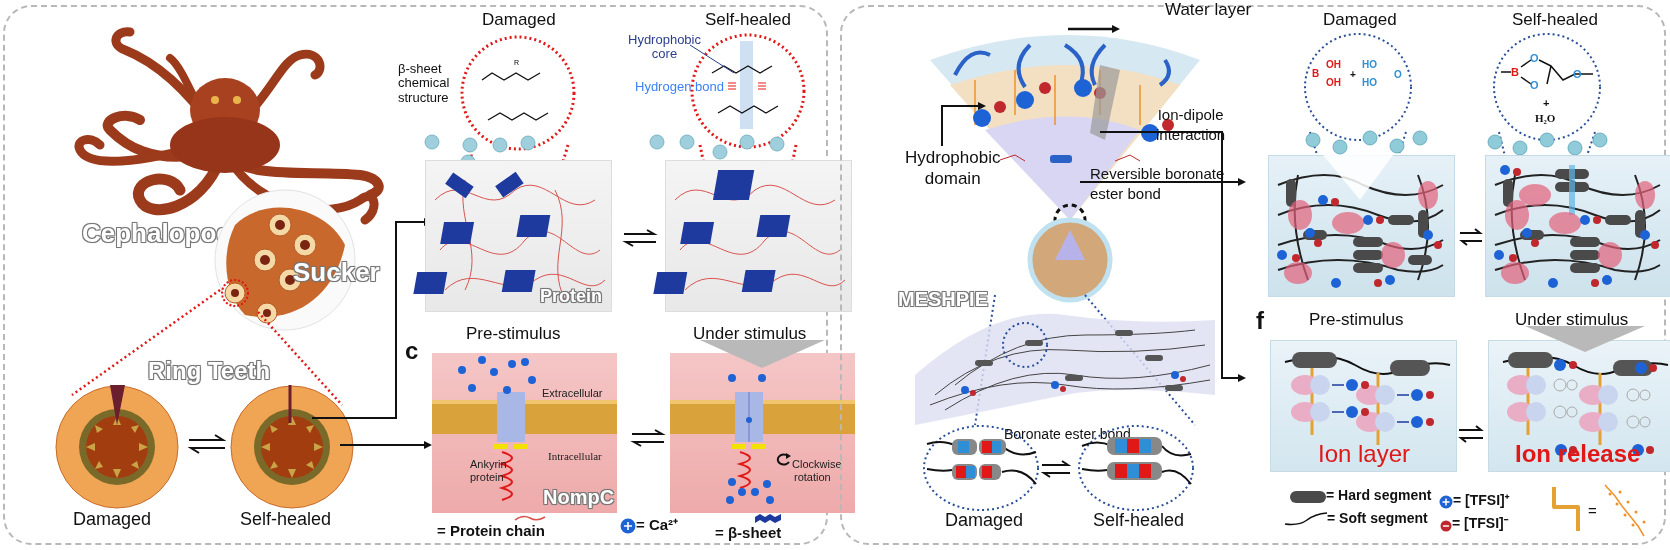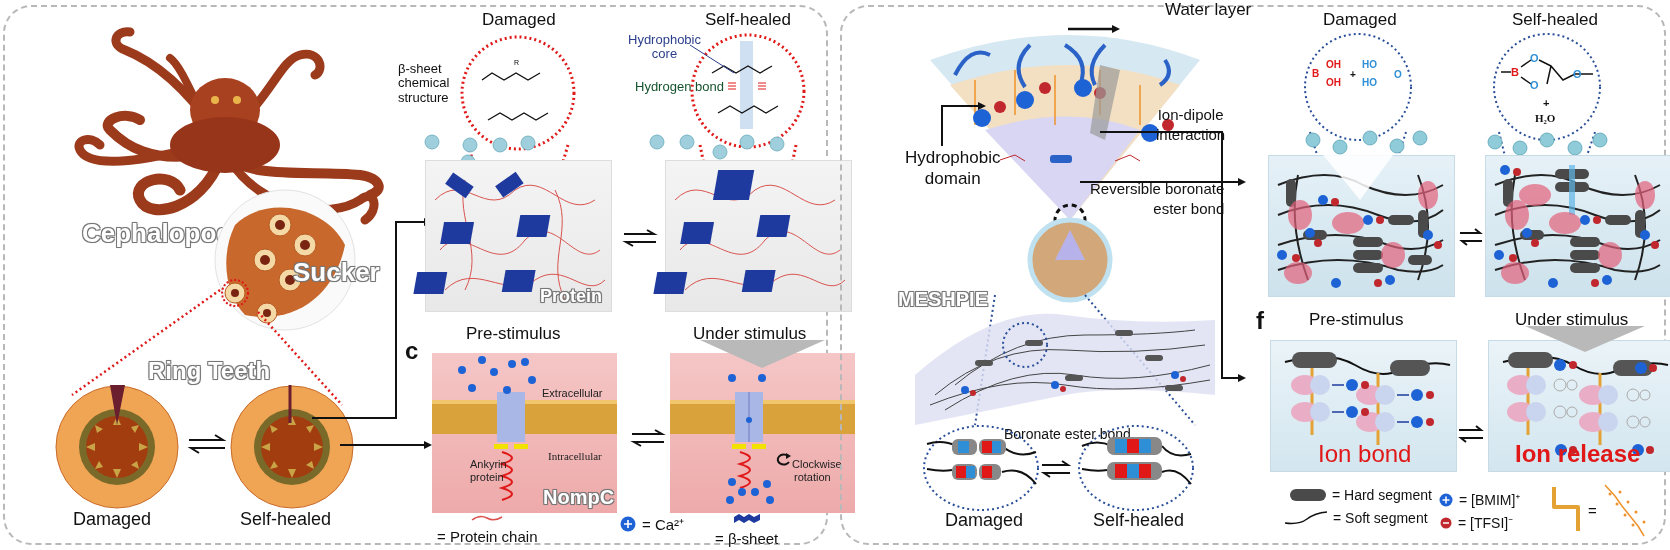--- a/index.html
+++ b/index.html
@@ -7,21 +7,21 @@
          font-family:"Liberation Sans", sans-serif; color:#111; }
   .abs { position:absolute; }
   .panel { position:absolute; border:2px dashed #b8b8b8; border-radius:28px; box-sizing:border-box; }
   .lbl { position:absolute; font-size:17px; white-space:nowrap; color:#111; }
   .lbl-sm { position:absolute; font-size:13px; white-space:nowrap; color:#111; line-height:1.1; }
   .lbl-xs { position:absolute; font-size:11px; white-space:nowrap; color:#222; line-height:1.15; }
   .outline-text { position:absolute; font-weight:bold; color:#fff; white-space:nowrap;
      text-shadow: -1px -1px 0 #777, 1px -1px 0 #777, -1px 1px 0 #777, 1px 1px 0 #777, 0 0 2px #555; }
   .panel-letter { position:absolute; font-weight:bold; font-size:24px; color:#111; }
   .red-text { position:absolute; font-size:24px; color:#e01818; white-space:nowrap; }
-  .legend-item { position:absolute; display:flex; align-items:center; gap:6px; font-size:15px; white-space:nowrap; }
+  .legend-item { position:absolute; display:flex; align-items:flex-end; font-size:15px; white-space:nowrap;font-weight:bold; }
   svg { position:absolute; overflow:visible; }
 </style>
 </head>
 <body>
 
 <div class="panel" style="left:3px;top:5px;width:825px;height:540px;"></div>
 
 <svg style="left:30px;top:20px;" width="370" height="230" viewBox="0 0 370 230">
   <g fill="none" stroke="#9c3a1c" stroke-linecap="round">
     <path d="M185 110 C150 60 120 40 95 30 C80 25 85 10 100 12" stroke-width="9"></path>
@@ -120,21 +120,21 @@
 
 <div class="lbl-sm" style="left:398px;top:62px;text-align:left;">
   <div>β-sheet</div>
   <div>chemical</div>
   <div>structure</div>
 </div>
 <div class="lbl-sm" style="left:628px;top:33px;color:#2b3f8c;text-align:center;">
   <div>Hydrophobic</div>
   <div>core</div>
 </div>
-<div class="lbl-sm" style="left:635px;top:80px;color:#14532d;">Hydrogen bond</div>
+<div class="lbl-sm" style="left:635px;top:80px;color:#3b82f6;">Hydrogen bond</div>
 
 <svg style="left:460px;top:35px;" width="120" height="250" viewBox="0 0 120 250">
   <circle cx="58" cy="58" r="56" fill="none" stroke="#e01818" stroke-width="3" stroke-dasharray="2 3"></circle>
   <line x1="8" y1="110" x2="38" y2="210" stroke="#e01818" stroke-width="3" stroke-dasharray="2 3"></line>
   <line x1="108" y1="110" x2="78" y2="210" stroke="#e01818" stroke-width="3" stroke-dasharray="2 3"></line>
   <g stroke="#111" stroke-width="1.3" fill="none">
     <path d="M22 45 L32 38 L44 45 L56 38 L68 45 L80 38"></path>
     <path d="M28 85 L40 78 L52 85 L64 78 L76 85 L88 78"></path>
   </g>
   <text x="54" y="30" font-size="7" font-family="Liberation Sans, sans-serif">R</text>
@@ -349,21 +349,21 @@
 </svg>
 <div class="lbl" style="left:905px;top:147px;text-align:center;line-height:1.25;">
   <div>Hydrophobic</div>
   <div>domain</div>
 </div>
 
 <div class="lbl" style="left:1156px;top:105px;text-align:center;font-size:15px;line-height:1.3;">
   <div>Ion-dipole</div>
   <div>interaction</div>
 </div>
-<div class="lbl" style="left:1090px;top:164px;text-align:right;font-size:15px;line-height:1.3;margin-top:15px;">
+<div class="lbl" style="left:1090px;top:164px;text-align:left;font-size:15px;line-height:1.3;">
   <div>Reversible boronate</div>
   <div>ester bond</div>
 </div>
 
 <svg style="left:1050px;top:120px;" width="200" height="270" viewBox="0 0 200 270">
   <path d="M50 12 H172 V258 H188" fill="none" stroke="#111" stroke-width="2"></path>
   <polygon points="196,258 188,254 188,262" fill="#111"></polygon>
   <line x1="30" y1="62" x2="188" y2="62" stroke="#111" stroke-width="2"></line>
   <polygon points="196,62 188,58 188,66" fill="#111"></polygon>
 </svg>
@@ -628,21 +628,21 @@
       <circle cx="147" cy="55" r="6"></circle>
       <circle cx="147" cy="82" r="6"></circle>
     </g>
   <g fill="#c0282d">
       <circle cx="95" cy="45" r="4"></circle>
       <circle cx="95" cy="72" r="4"></circle>
       <circle cx="160" cy="55" r="4"></circle>
       <circle cx="160" cy="82" r="4"></circle>
     </g>
 </svg>
-<div class="red-text" style="left:1318px;top:440px;">Ion bond</div>
+<div class="red-text" style="left:1318px;top:440px;">Ion layer</div>
 
 <svg style="left:1457px;top:425px;" width="28" height="18" viewBox="0 0 28 18">
   <path d="M2 5 H24 L19 1" fill="none" stroke="#111" stroke-width="2"></path>
   <path d="M26 13 H4 L9 17" fill="none" stroke="#111" stroke-width="2"></path>
 </svg>
 
 <svg style="left:1488px;top:340px;" width="185" height="130" viewBox="0 0 185 130">
   <path d="M15 22 Q60 10 85 25 Q110 40 130 30 Q160 20 180 25" fill="none" stroke="#111" stroke-width="2"></path>
   <rect x="20" y="12" width="45" height="16" rx="8" fill="#555"></rect>
   <rect x="125" y="20" width="40" height="16" rx="8" fill="#555"></rect>
@@ -695,21 +695,21 @@
   <svg style="position:relative;" width="42" height="14" viewBox="0 0 42 14">
       <path d="M0 12 Q14 14 22 8 Q30 2 42 1" fill="none" stroke="#111" stroke-width="1.5"></path>
     </svg>
   <span>= Soft segment</span>
 </div>
 <div class="legend-item" style="left:1439px;top:490px;font-size:14px;">
   <svg style="position:relative;" width="14" height="14" viewBox="0 0 14 14">
       <circle cx="7" cy="7" r="6.5" fill="#1e63d6"></circle>
       <path d="M7 3.5 V10.5 M3.5 7 H10.5" stroke="#fff" stroke-width="1.5"></path>
     </svg>
-  <span>= [BMIM]⁺</span>
+  <span>= [TFSI]⁺</span>
 </div>
 <div class="legend-item" style="left:1440px;top:513px;font-size:14px;">
   <svg style="position:relative;" width="12" height="12" viewBox="0 0 12 12">
       <circle cx="6" cy="6" r="5.5" fill="#c0282d"></circle>
       <line x1="3" y1="6" x2="9" y2="6" stroke="#fff" stroke-width="1.5"></line>
     </svg>
   <span>= [TFSI]⁻</span>
 </div>
 <svg style="left:1550px;top:485px;" width="34" height="50" viewBox="0 0 34 50">
   <path d="M4 2 V22 H28 V46" fill="none" stroke="#e3a233" stroke-width="4" stroke-linejoin="round"></path>

